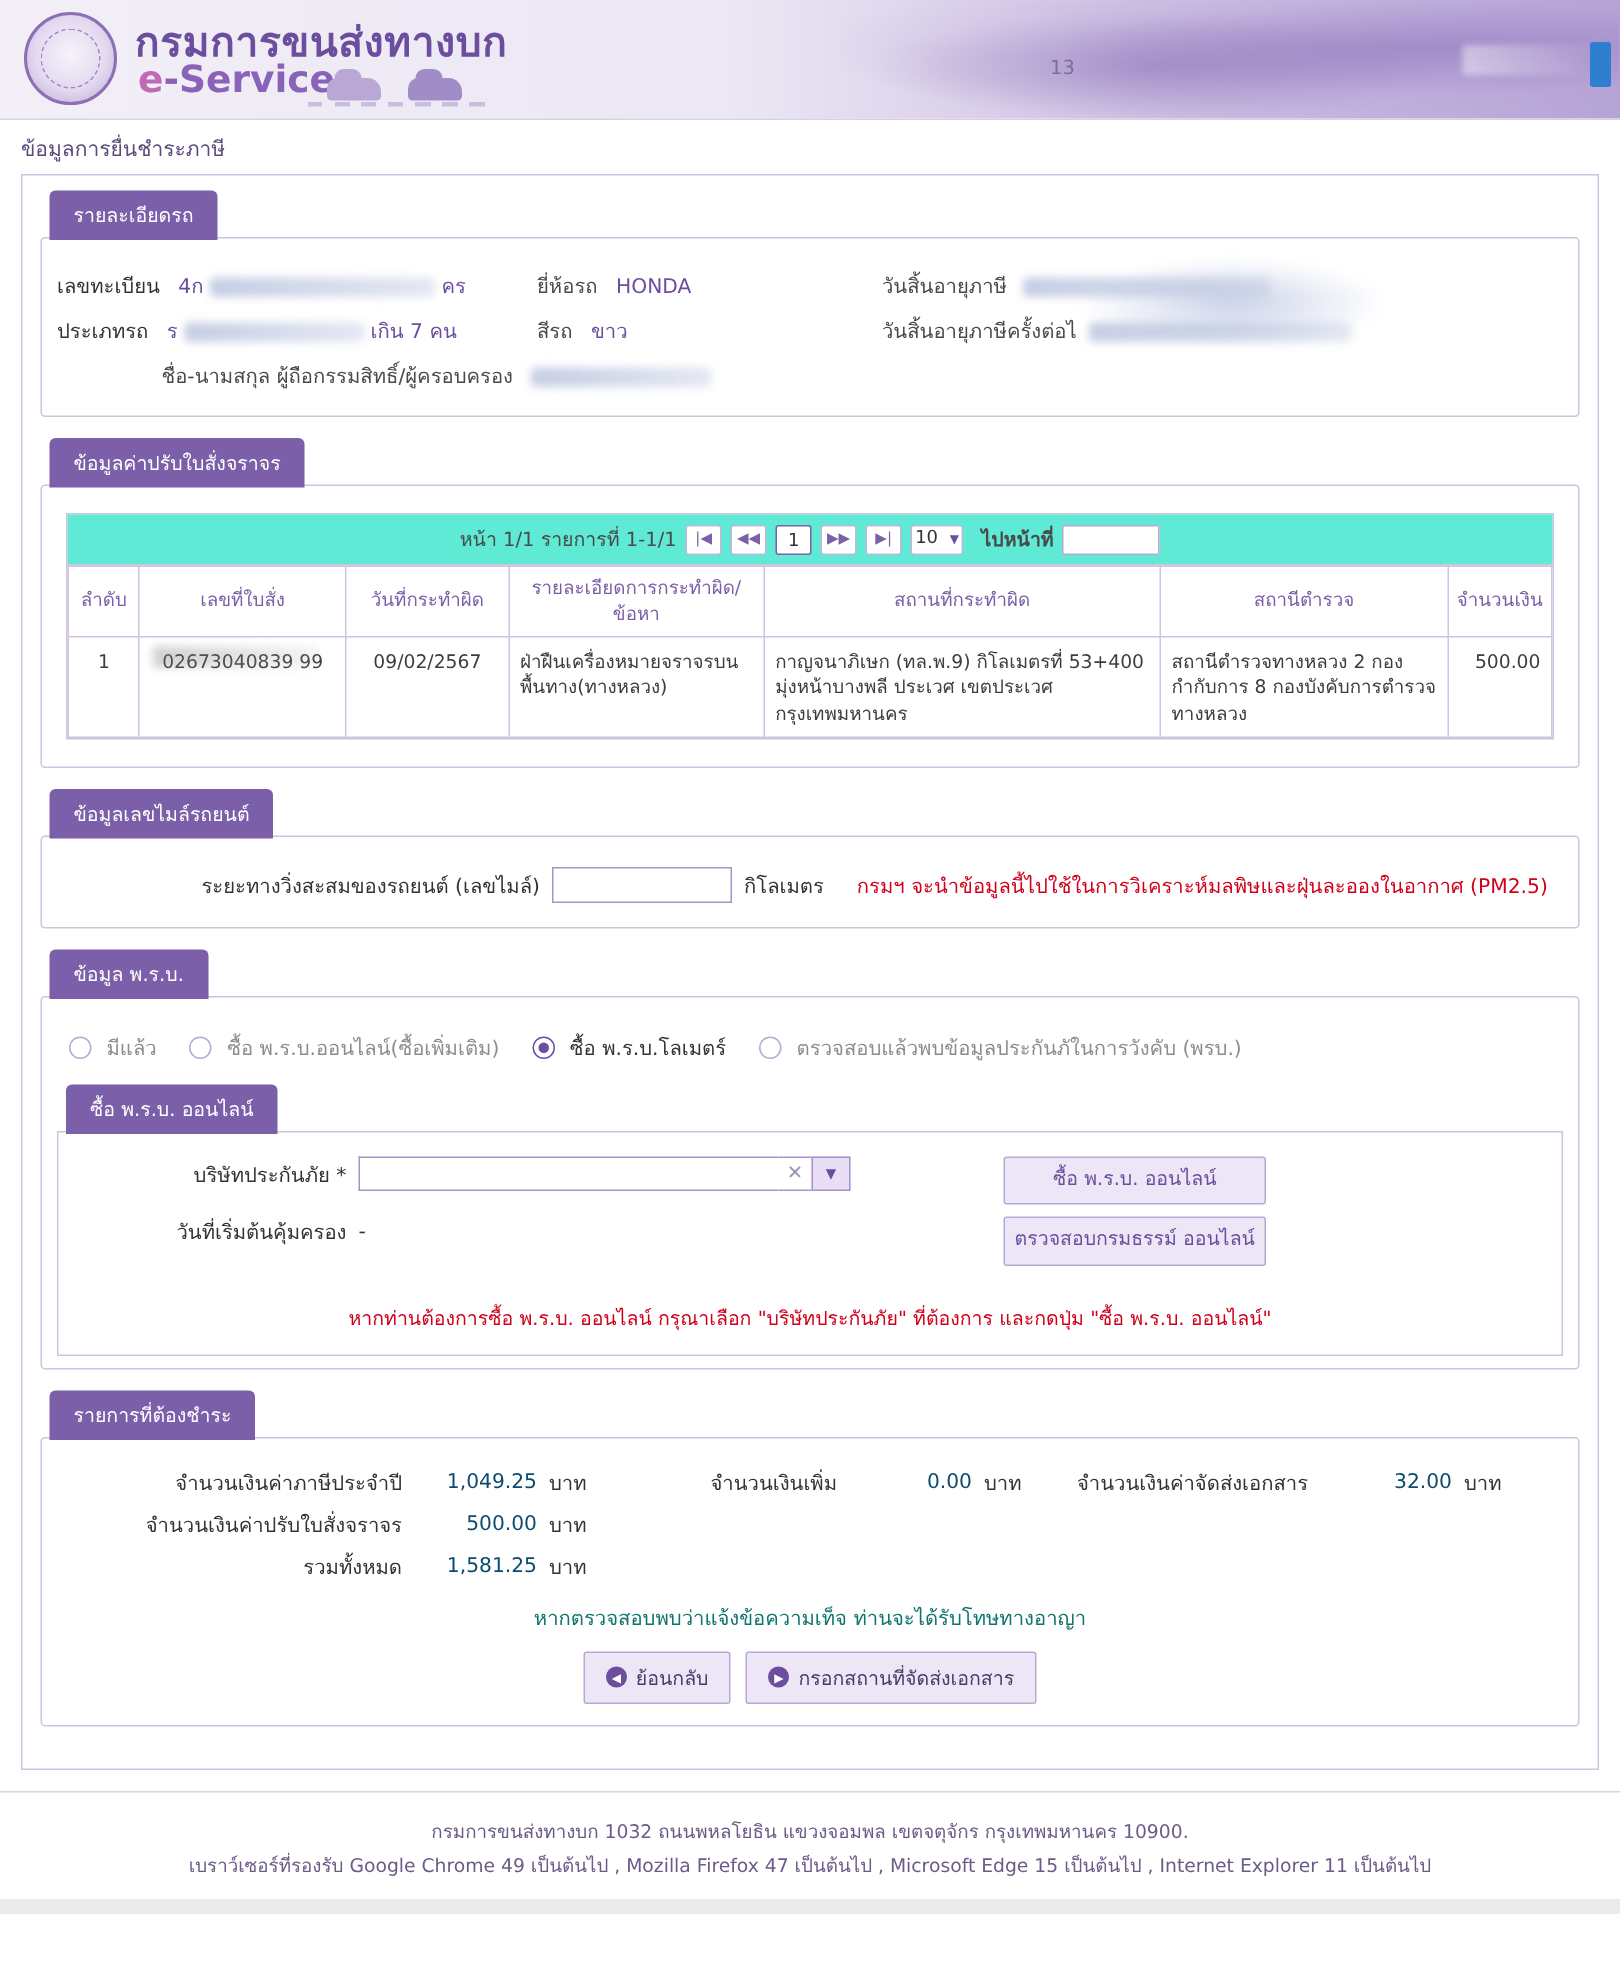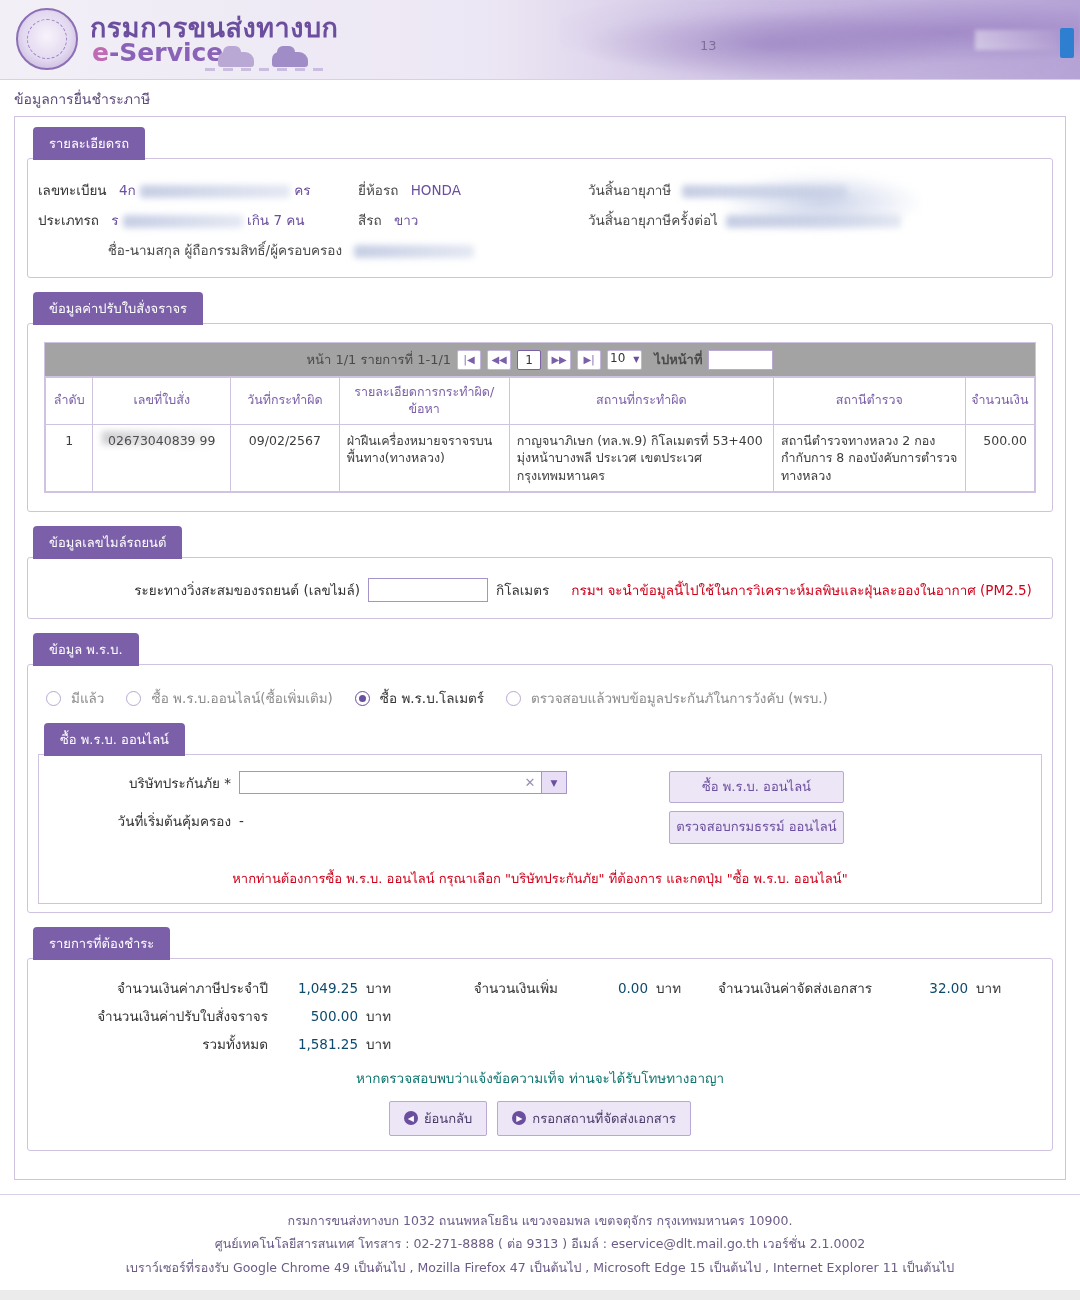--- a/index.html
+++ b/index.html
@@ -142,21 +142,21 @@
     right: 130px;
     top: 14px;
     width: 200px; height: 58px;
     background: radial-gradient(ellipse at 50% 50%, rgba(160,175,215,0.55), rgba(255,255,255,0) 72%);
     filter: blur(4px);
   }
 
   
   .table-wrap { border:1px solid #cfc3e0; margin: 4px 6px 4px 6px; }
   .pager {
-    background:#a3a3a3;
+    background:#5eead4;
     border-bottom:1px solid #cfc3e0;
     padding:6px 8px;
     display:flex;
     align-items:center;
     justify-content:center;
     gap:6px;
     font-size:13px;
     color:#4a4a4a;
   }
   .pg-btn {
@@ -498,18 +498,17 @@
             <span>กรอกสถานที่จัดส่งเอกสาร</span>
           </div>
         </div>
       </div>
     </div>
 
   </div>
 
   <div class="footer">
     <div>กรมการขนส่งทางบก 1032 ถนนพหลโยธิน แขวงจอมพล เขตจตุจักร กรุงเทพมหานคร 10900.</div>
-    <div>ศูนย์เทคโนโลยีสารสนเทศ โทรสาร : 02-271-8888 ( ต่อ 9313 ) อีเมล์ : eservice@dlt.mail.go.th เวอร์ชั่น 2.1.0002</div>
     <div>เบราว์เซอร์ที่รองรับ Google Chrome 49 เป็นต้นไป , Mozilla Firefox 47 เป็นต้นไป , Microsoft Edge 15 เป็นต้นไป , Internet Explorer 11 เป็นต้นไป</div>
   </div>
   <div class="grayband"></div>
 
 </div>
 
 </body></html>

